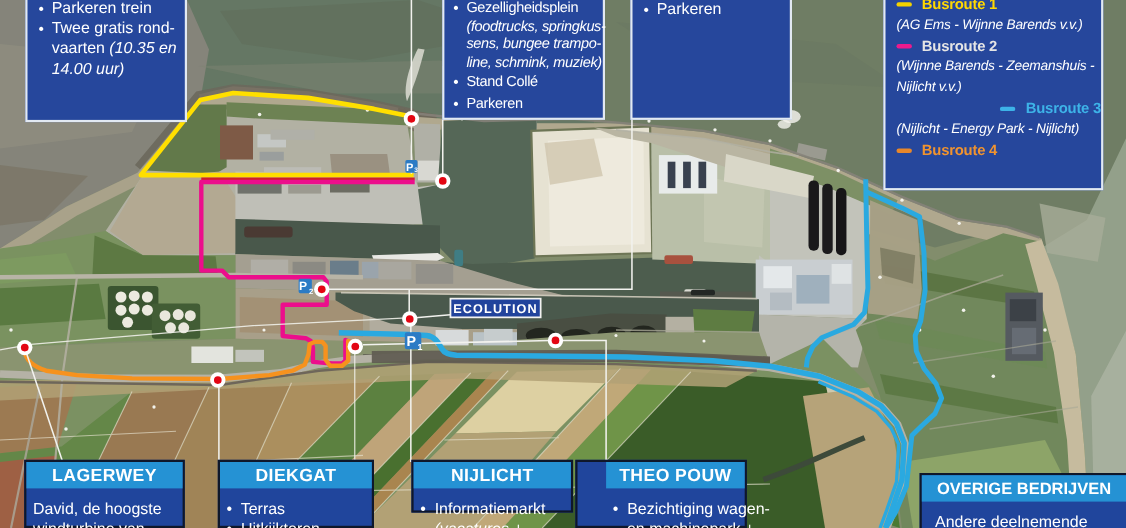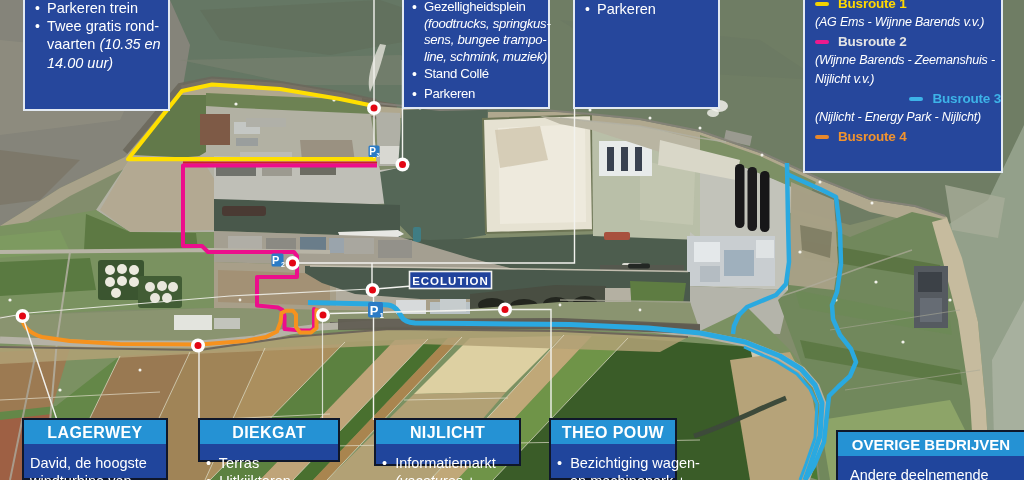--- a/index.html
+++ b/index.html
@@ -476,31 +476,31 @@
 
 <div class="nw" style="font-weight:bold;color:#f0932f;font-size:13.5px;"><span style="display:inline-block;width:14px;height:4.5px;border-radius:2px;background:#e8872a;vertical-align:2px;margin-right:9px;"></span>Busroute 4</div>
 </div>
 </div>
 
 <div class="bbox" style="left:22px;top:418px;width:146px;height:62px;">
 <div class="hdr">LAGERWEY</div>
 <div class="bod">David, de hoogste<br>windturbine van</div>
 </div>
 
-<div class="bbox" style="left:198px;top:418px;width:142px;height:44px;">
+<div class="bbox" style="left:198px;top:418px;width:142px;height:62px;">
 <div class="hdr">DIEKGAT</div>
 <div class="bod"><span style="padding-left:0px;">•&nbsp; Terras</span><br><span>•&nbsp; Uitkijktoren</span></div>
 </div>
 
 <div class="bbox" style="left:374px;top:418px;width:147px;height:48px;">
 <div class="hdr">NIJLICHT</div>
 <div class="bod">•&nbsp; Informatiemarkt<br><span class="it" style="padding-left:13px;">(vacatures +</span></div>
 </div>
 
-<div class="bbox" style="left:549px;top:418px;width:128px;height:62px;">
+<div class="bbox" style="left:523px;top:418px;width:156px;height:62px;padding-left:26px;">
 <div class="hdr">THEO POUW</div>
 <div class="bod">•&nbsp; Bezichtiging wagen-<br><span style="padding-left:13px;">en machinepark +</span></div>
 </div>
 
 <div class="bbox" style="left:836px;top:430px;width:190px;height:61px;">
 <div class="hdr" style="font-size:15px;letter-spacing:0;">OVERIGE BEDRIJVEN</div>
 <div class="bod" style="padding-left:12px;">Andere deelnemende<br>bedrijven: Aldel, Rab</div>
 </div>
 
 </div>

